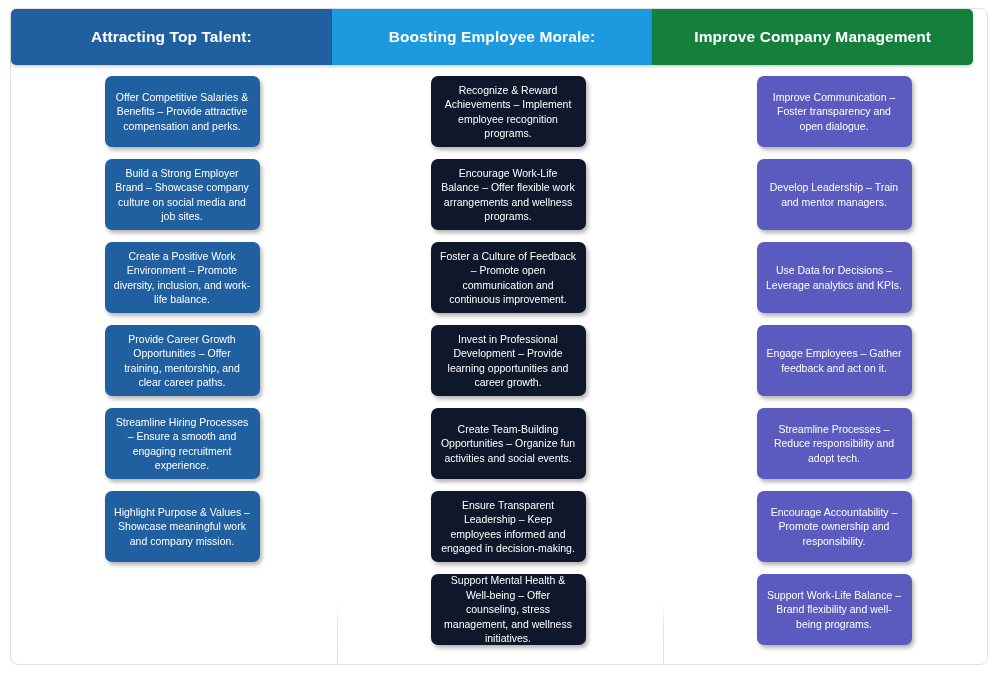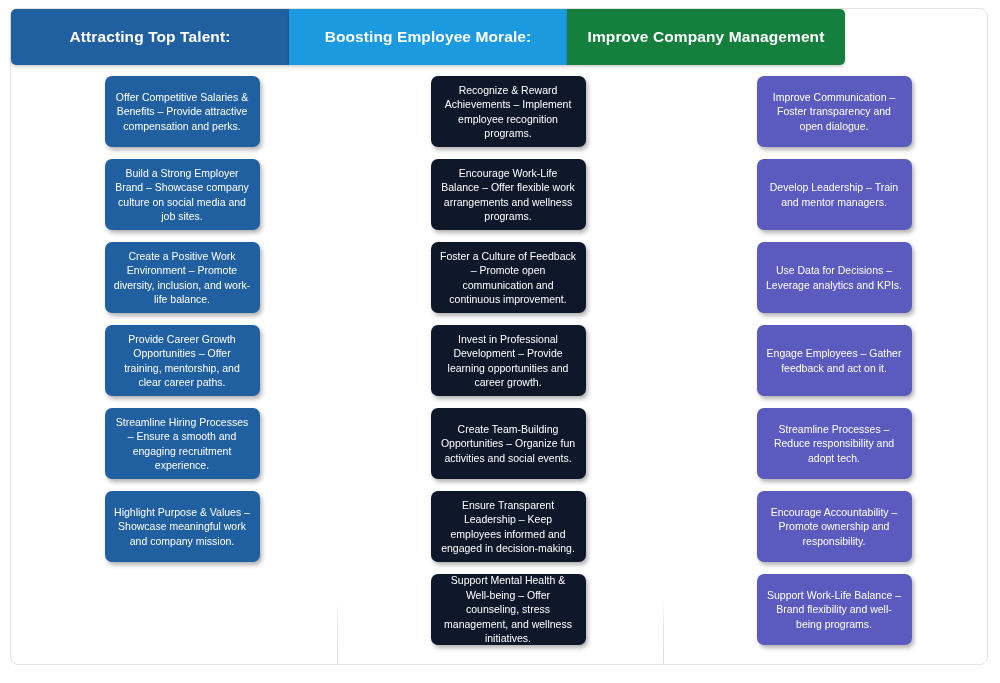--- a/index.html
+++ b/index.html
@@ -40,21 +40,21 @@
                  #dedede 100%);
   }
   .divider.d1 { left: 326px; }
   .divider.d2 { left: 652px; }
 
   
   .header-row {
     position: absolute;
     left: 0;
     top: 0;
-    width: 834px;
+    width: 962px;
     height: 56px;
     display: flex;
   }
   .col-header {
     flex: 1 1 0;
     height: 56px;
     display: flex;
     align-items: center;
     justify-content: center;
     color: #ffffff;

